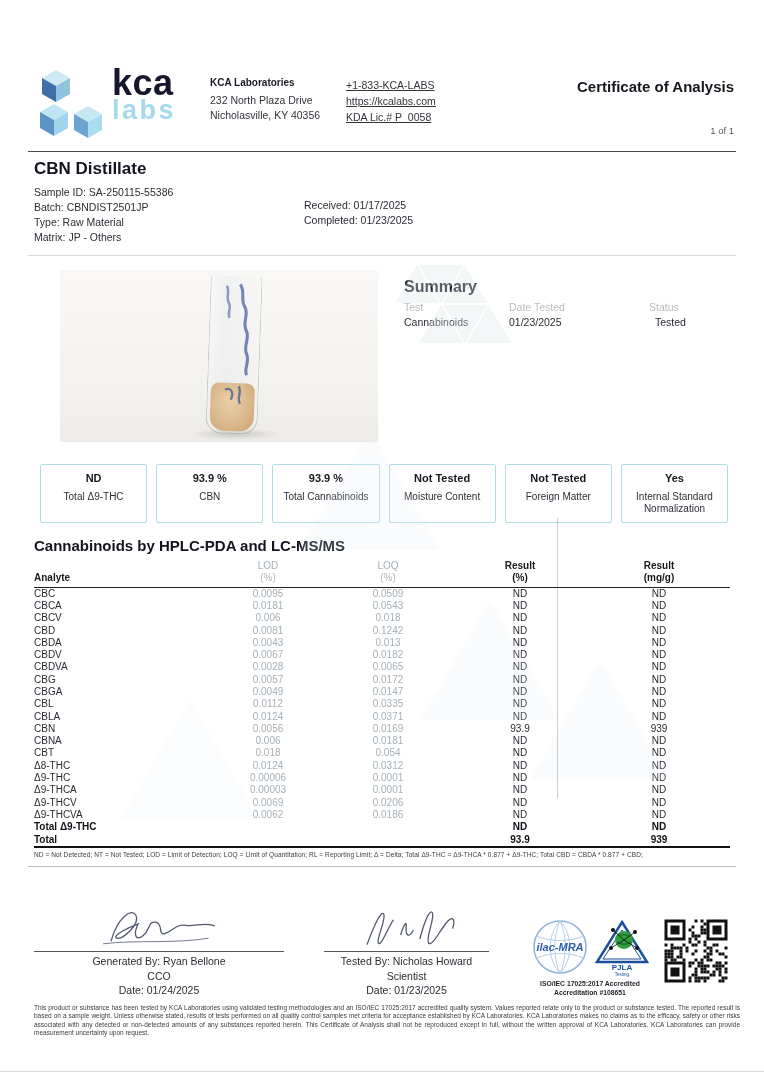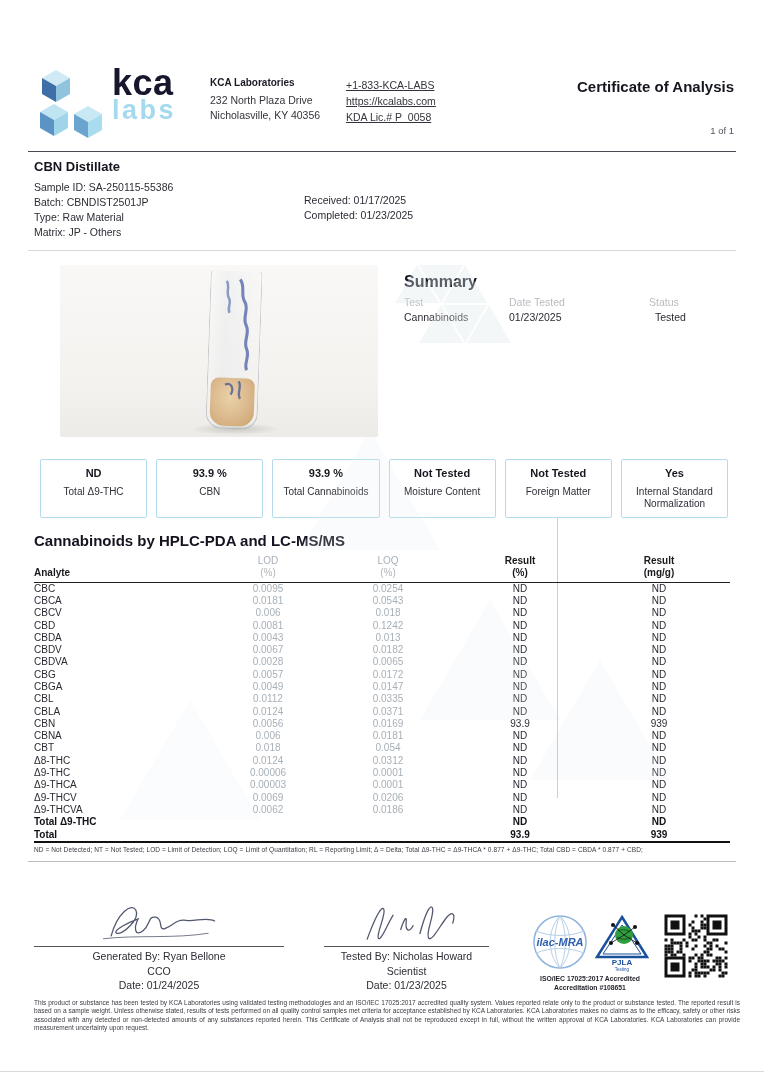--- a/index.html
+++ b/index.html
@@ -24,21 +24,21 @@
   .lab-block { width:136px; font-size:10.5px; line-height:1.45; padding-top:10px; color:#33333b; }
   .lab-name { font-size:10px; font-weight:bold; color:#1b1b26; margin-bottom:2px; }
   .contact-block { width:170px; font-size:10.5px; line-height:1.5; padding-top:12px; color:#33333b;text-decoration:underline; }
   .cert-block { flex:1; text-align:right; padding-top:12px; }
   .cert-title { font-size:15px; font-weight:bold; color:#16161f; }
   .cert-page { font-size:9.5px; color:#55555e; margin-top:30px; }
   .rule-dark { margin:9px 28px 0 28px; border-top:1.6px solid #4a4a52; }
   .rule-light { margin:0 28px; border-top:1px solid #d7dadd; }
 
   
-  .product-title { font-size:13px; font-weight:bold; color:#141420; padding:7px 0 4px 34px; }
+  .product-title { font-size:17px; font-weight:bold; color:#141420; padding:7px 0 4px 34px; }
   .sample-row { display:flex; padding:2px 0 10px 34px; }
   .sample-left { width:270px; font-size:10.5px; line-height:1.42; color:#2c2c35; }
   .sample-right { font-size:10.5px; line-height:1.42; color:#2c2c35; padding-top:13px; }
 
   
   .mid-row { display:flex; padding:14px 30px 0 60px; height:190px; }
   .photo { position:relative; width:320px; height:172px; background:linear-gradient(180deg,#f9f8f6 0%,#f4f2ef 70%,#ecebe8 100%); border-radius:2px; }
   .tube { position:absolute; left:148px; top:6px; width:52px; height:158px; transform:rotate(2deg); border:1px solid rgba(140,150,160,.45); border-top:none; border-radius:4px 4px 16px 16px; background:linear-gradient(90deg,rgba(255,255,255,.1),rgba(225,230,235,.35) 30%,rgba(255,255,255,.05)); overflow:hidden; }
   .tube-label { position:absolute; left:0; top:0; width:100%; height:100%; }
   .tube-fill { position:absolute; bottom:2px; left:3px; right:3px; height:48px; border-radius:8px 8px 14px 14px; background:radial-gradient(ellipse at 45% 40%, #e9cfa2 0%, #d9b485 55%, #c79a60 100%); opacity:.92; }
@@ -237,21 +237,21 @@
         <th class="c-lod gray"><span>LOD</span><br><span class="sub">(%)</span></th>
         <th class="c-loq gray"><span>LOQ</span><br><span class="sub">(%)</span></th>
         <th class="c-respct"><span>Result</span><br><span style="color:#1a1a1e;">(%)</span></th>
         <th class="c-resmg"><span>Result</span><br><span style="color:#1a1a1e;">(mg/g)</span></th>
       </tr>
     </thead>
     <tbody>
         <tr>
       <td class="c-analyte">CBC</td>
       <td class="c-lod">0.0095</td>
-      <td class="c-loq">0.0254</td>
+      <td class="c-loq">0.0509</td>
       <td class="c-respct">ND</td>
       <td class="c-resmg">ND</td>
     </tr>
         <tr>
       <td class="c-analyte">CBCA</td>
       <td class="c-lod">0.0181</td>
       <td class="c-loq">0.0543</td>
       <td class="c-respct">ND</td>
       <td class="c-resmg">ND</td>
     </tr>

